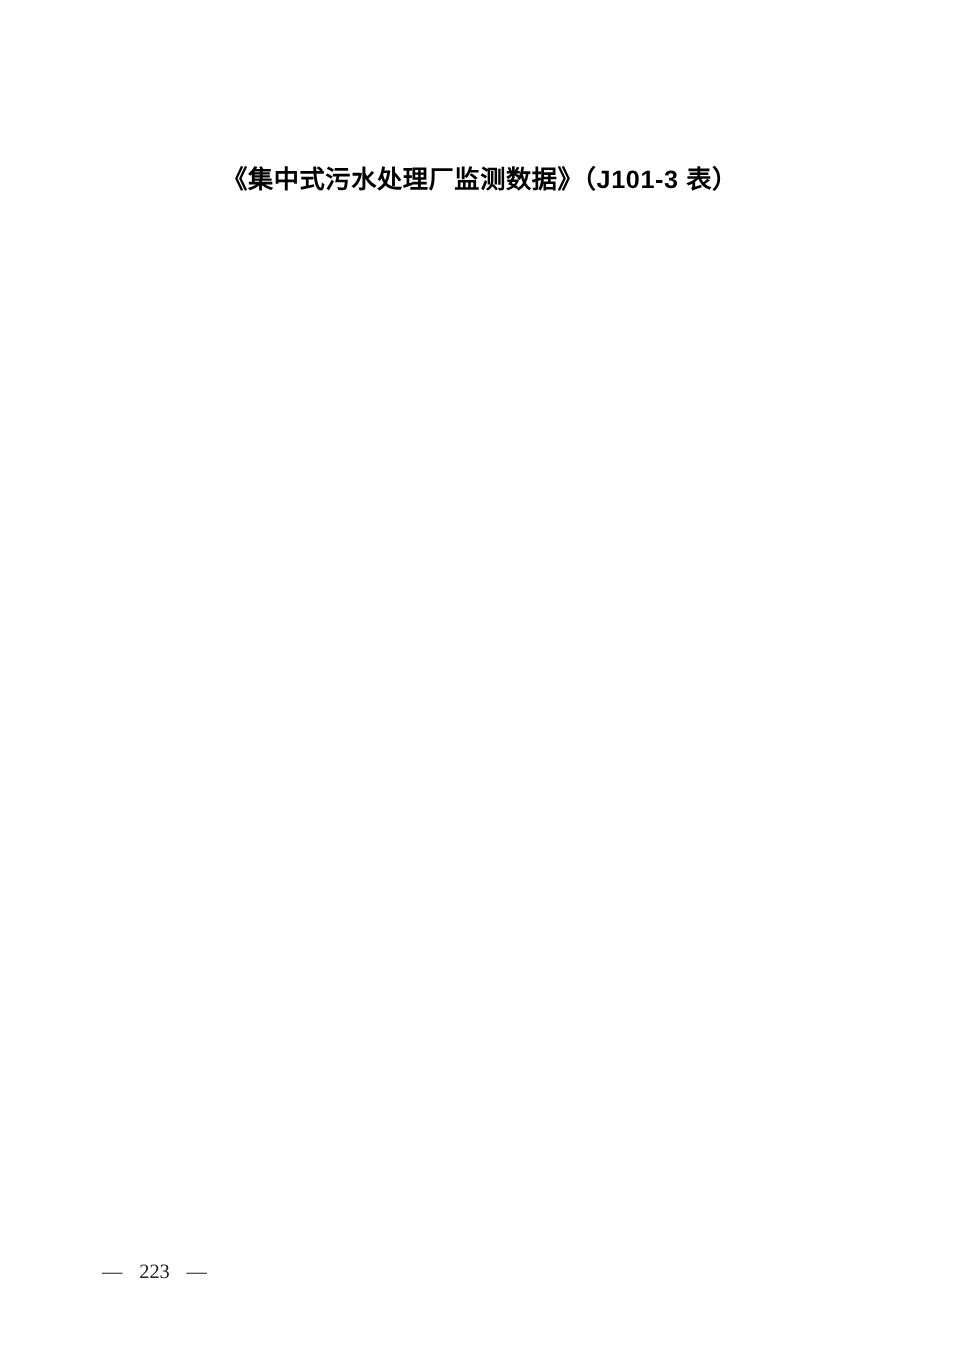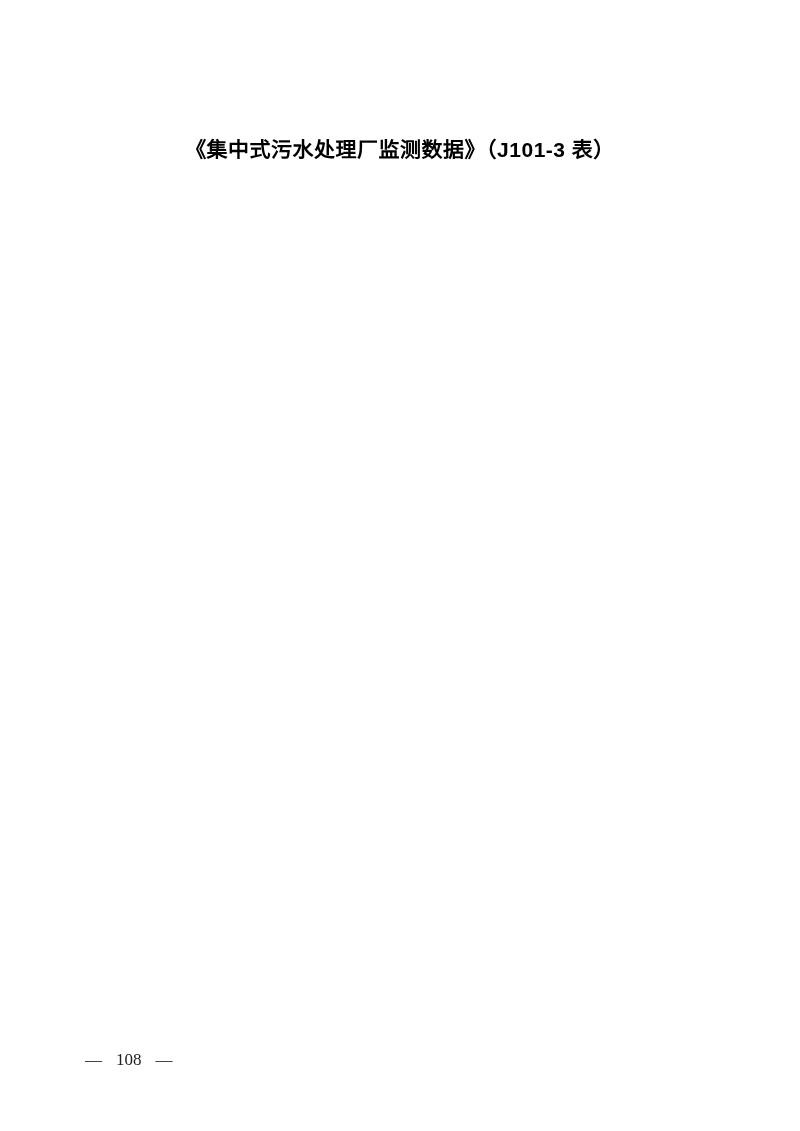--- a/index.html
+++ b/index.html
@@ -52,17 +52,17 @@
 
 <div class="page">
 
   <div class="doc-body">
 
   <h2 class="section-title">《集中式污水处理厂监测数据》（J101-3 表）</h2>
     </div>
 
   <div class="footer">
     <span class="dash">—</span>
-    <span class="num">108</span>
+    <span class="num">223</span>
     <span class="dash">—</span>
   </div>
 
 </div>
 
 </body></html>

